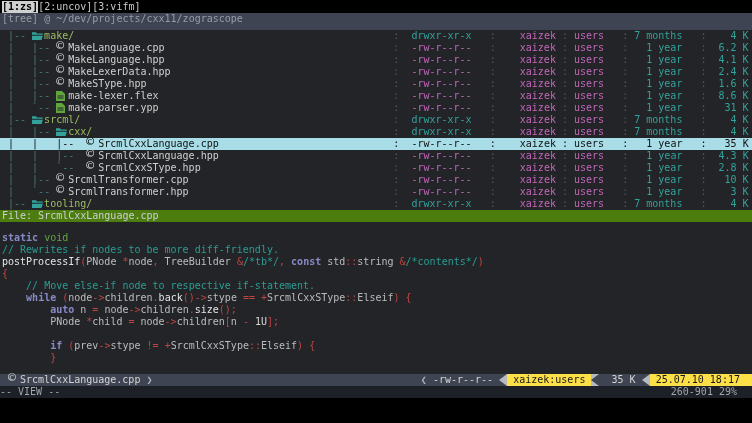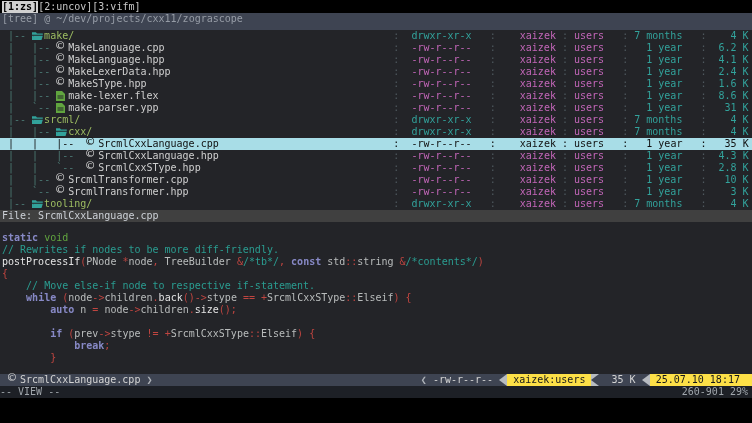--- a/index.html
+++ b/index.html
@@ -4,21 +4,21 @@
 <style>
 *{margin:0;padding:0;box-sizing:border-box}
 html,body{width:752px;height:423px;overflow:hidden;background:#000}
 body{font-family:"DejaVu Sans Mono",monospace;font-size:10px;line-height:12px}
 .screen{position:relative;width:752px;height:423px;background:#232428;display:flex;flex-direction:column}
 .row{height:12px;white-space:pre;padding-left:2px;color:#cfcfcf}
 .tmux{background:#000;color:#c8c8c8;height:13px;padding-top:1px}
 .twin{display:inline-block}
 .twin.active{background:#d0d0d0;color:#000;font-weight:bold}
 .pathbar{background:#3e4452;color:#969ca6;height:17px}
-.filebar{background:#404040;color:#ccd0d6}
+.filebar{background:#4d7c0f;color:#ccd0d6}
 .branch{color:#4c7a74}
 .dname{color:#9dbd62}
 .fname{color:#cfcfcf}
 .sep{color:#4e585e}
 .permd,.date,.size{color:#32a29b}
 .permf,.own{color:#c266b8}
 .icon{display:inline-block;width:12px;height:12px;vertical-align:top;position:relative}
 .icon svg{position:absolute;left:0;top:1px}
 .ci{position:absolute;left:0;top:-2px;font-size:13px;color:#cfcfcf}
 .hl{background:#a8dde7}
@@ -31,21 +31,21 @@
 .i{color:#b9bcbc}
 .n{color:#d8d8d8}
 .statusbar{background:#3e4452;color:#d4d4d4;display:flex;height:12px;white-space:pre;align-items:stretch}
 .sb-left{padding-left:8px}
 .sb-spacer{flex:1}
 .chev{color:#aeb2b8}
 .tri{width:0;height:0;border-top:6px solid transparent;border-bottom:6px solid transparent}
 .tri-light{border-right:8px solid #b7bbc0}
 .tri-dark{border-right:8px solid #3e4452;background:#b7bbc0}
 .seg-light{background:#fde047;color:#15171a}
-.viewbar{background:#1d2026;color:#a0a6ac;display:flex;height:12px;white-space:pre;padding-right:4px}
+.viewbar{background:#1d2026;color:#a0a6ac;display:flex;height:12px;white-space:pre;padding-right:15px}
 .vspacer{flex:1}
 .blackstrip{background:#000;flex:1}
 #codehost div:last-child{height:10px}
 </style>
 </head>
 <body>
 
 <div class="screen">
   <div class="row tmux" id="tmuxbar"><span class="twin active">[1:zs]</span><span class="twin">[2:uncov]</span><span class="twin">[3:vifm]</span></div>
   <div class="row pathbar">[tree] @ ~/dev/projects/cxx11/zograscope</div>
@@ -93,23 +93,23 @@
   <div class="row filebar">File: SrcmlCxxLanguage.cpp</div>
   <div class="row" style="height:10px"> </div>
   <div id="codehost">
       <div class="row"><span class="k">static</span><span class="i"> </span><span class="t">void</span></div>
       <div class="row"><span class="c">// Rewrites if nodes to be more diff-friendly.</span></div>
       <div class="row"><span class="f">postProcessIf</span><span class="o">(</span><span class="i">PNode </span><span class="o">*</span><span class="i">node</span><span class="o">,</span><span class="i"> TreeBuilder </span><span class="o">&amp;</span><span class="c">/*tb*/</span><span class="o">,</span><span class="i"> </span><span class="k">const</span><span class="i"> std</span><span class="o">::</span><span class="i">string </span><span class="o">&amp;</span><span class="c">/*contents*/</span><span class="o">)</span></div>
       <div class="row"><span class="o">{</span></div>
       <div class="row"><span class="c">    // Move else-if node to respective if-statement.</span></div>
       <div class="row"><span class="i">    </span><span class="k">while</span><span class="i"> </span><span class="o">(</span><span class="i">node</span><span class="o">-&gt;</span><span class="i">children</span><span class="o">.</span><span class="f">back</span><span class="o">()-&gt;</span><span class="i">stype </span><span class="o">==</span><span class="i"> </span><span class="o">+</span><span class="i">SrcmlCxxSType</span><span class="o">::</span><span class="i">Elseif</span><span class="o">)</span><span class="i"> </span><span class="o">{</span></div>
       <div class="row"><span class="i">        </span><span class="k">auto</span><span class="i"> n </span><span class="o">=</span><span class="i"> node</span><span class="o">-&gt;</span><span class="i">children</span><span class="o">.</span><span class="f">size</span><span class="o">();</span></div>
+      <div class="row"><span class="i">        PNode </span><span class="o">*</span><span class="i">child </span><span class="o">=</span><span class="i"> node</span><span class="o">-&gt;</span><span class="i">children</span><span class="o">[</span><span class="i">n </span><span class="o">-</span><span class="i"> </span><span class="n">1U</span><span class="o">];</span></div>
       <div class="row"> </div>
       <div class="row"><span class="i">        </span><span class="k">if</span><span class="i"> </span><span class="o">(</span><span class="i">prev</span><span class="o">-&gt;</span><span class="i">stype </span><span class="o">!=</span><span class="i"> </span><span class="o">+</span><span class="i">SrcmlCxxSType</span><span class="o">::</span><span class="i">Elseif</span><span class="o">)</span><span class="i"> </span><span class="o">{</span></div>
-      <div class="row"><span class="i">            </span><span class="k">break</span><span class="o">;</span></div>
       <div class="row"><span class="i">        </span><span class="o">}</span></div>
       <div class="row"> </div>
     </div>
   <div class="statusbar">
     <span class="sb-left"><span class="icon"><span class="ci">©</span></span><span>SrcmlCxxLanguage.cpp</span> <span class="chev">❯</span></span>
     <span class="sb-spacer"></span>
     <span class="chev">❮</span>
     <span> <span>-rw-r--r--</span> </span>
     <span class="tri tri-light"></span>
     <span class="seg-light"> <span>xaizek:users</span> </span>

